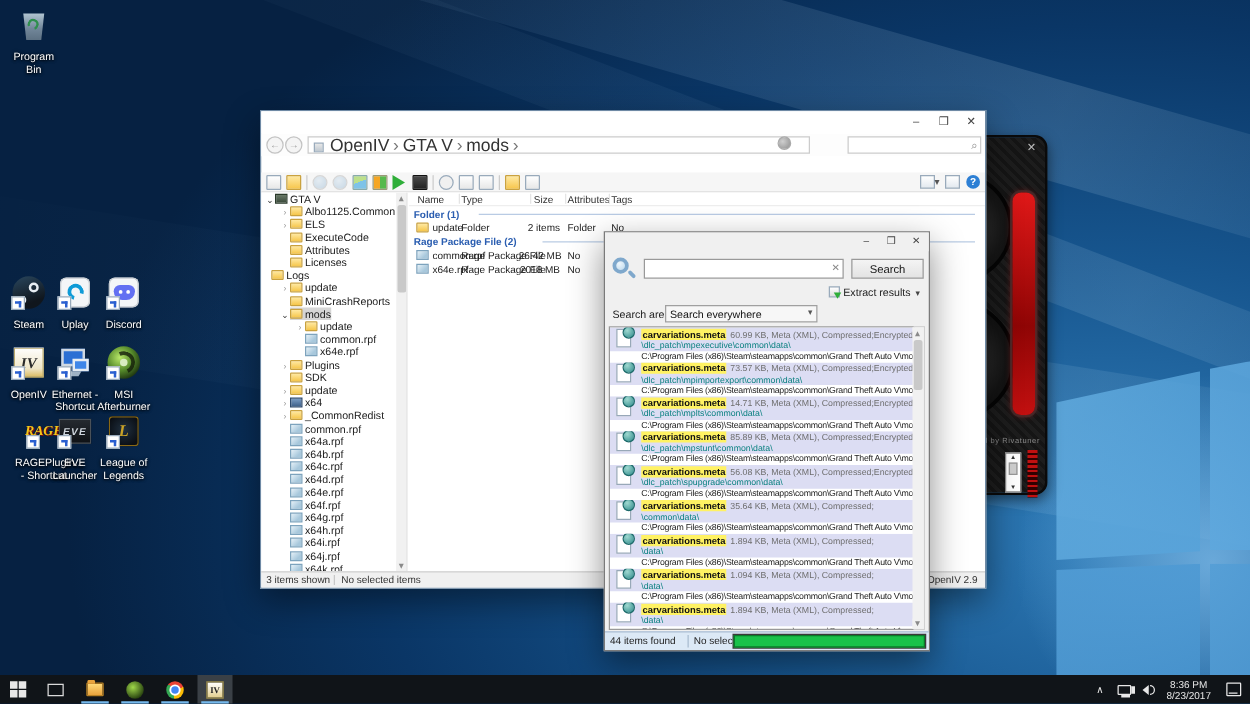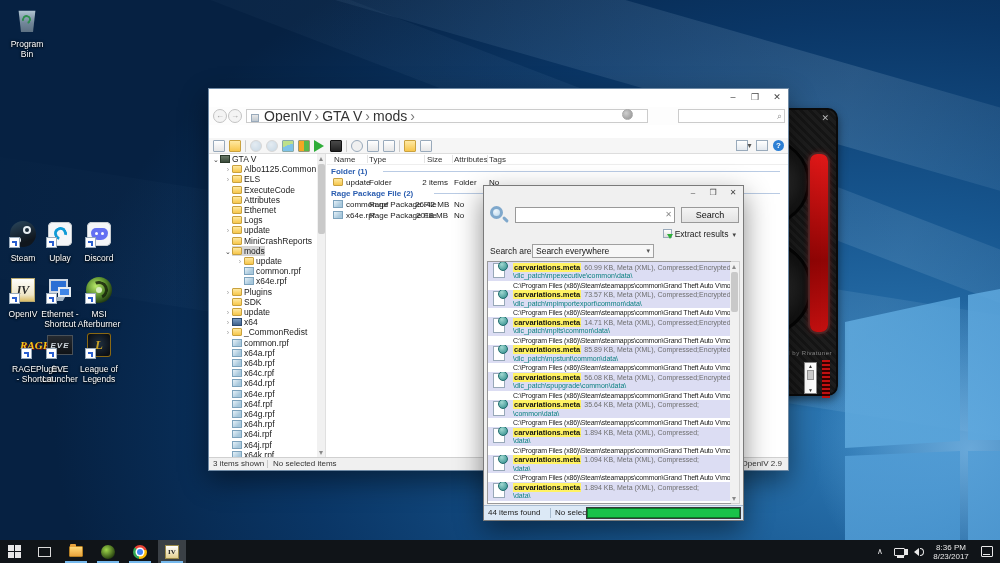--- a/index.html
+++ b/index.html
@@ -332,22 +332,22 @@
       <div class="vsb">
         <div class="ar up"></div>
         <div class="th" style="top:10px;height:70px"></div>
         <div class="ar dn"></div>
       </div>
     <div class="trow" style="top: 0px; padding-left: 3px;"><span class="arr e">⌄</span><span><i class="ic ic-gtav"></i><span>GTA V</span></span></div>
         <div class="trow" style="top: 10.2px; padding-left: 15px;"><span class="arr">›</span><span><i class="ic ic-folder"></i><span>Albo1125.Common</span></span></div>
         <div class="trow" style="top: 20.4px; padding-left: 15px;"><span class="arr">›</span><span><i class="ic ic-folder"></i><span>ELS</span></span></div>
         <div class="trow" style="top: 30.6px; padding-left: 15px;"><span class="arr"></span><span><i class="ic ic-folder"></i><span>ExecuteCode</span></span></div>
         <div class="trow" style="top: 40.8px; padding-left: 15px;"><span class="arr"></span><span><i class="ic ic-folder"></i><span>Attributes</span></span></div>
-        <div class="trow" style="top: 51px; padding-left: 15px;"><span class="arr"></span><span><i class="ic ic-folder"></i><span>Ethernet</span></span></div>
-        <div class="trow" style="top: 61.2px; padding-left: 15px;"><span class="arr"></span><span><i class="ic ic-folder"></i><span>Logs</span></span></div>
+        <div class="trow" style="top: 51px; padding-left: 15px;"><span class="arr"></span><span><i class="ic ic-folder"></i><span>Licenses</span></span></div>
+        <div class="trow" style="top: 61.2px; "><span class="arr"></span><span><i class="ic ic-folder"></i><span>Logs</span></span></div>
         <div class="trow" style="top: 71.4px; padding-left: 15px;"><span class="arr">›</span><span><i class="ic ic-folder"></i><span>update</span></span></div>
         <div class="trow" style="top: 81.6px; padding-left: 15px;"><span class="arr"></span><span><i class="ic ic-folder"></i><span>MiniCrashReports</span></span></div>
         <div class="trow" style="top: 91.8px; padding-left: 15px;"><span class="arr e">⌄</span><span class="sel"><i class="ic ic-folder"></i><span>mods</span></span></div>
         <div class="trow" style="top: 102px; padding-left: 27px;"><span class="arr">›</span><span><i class="ic ic-folder"></i><span>update</span></span></div>
         <div class="trow" style="top: 112.2px; padding-left: 27px;"><span class="arr"></span><span><i class="ic ic-rpf"></i><span>common.rpf</span></span></div>
         <div class="trow" style="top: 122.4px; padding-left: 27px;"><span class="arr"></span><span><i class="ic ic-rpf"></i><span>x64e.rpf</span></span></div>
         <div class="trow" style="top: 132.6px; padding-left: 15px;"><span class="arr">›</span><span><i class="ic ic-folder"></i><span>Plugins</span></span></div>
         <div class="trow" style="top: 142.8px; padding-left: 15px;"><span class="arr"></span><span><i class="ic ic-folder"></i><span>SDK</span></span></div>
         <div class="trow" style="top: 153px; padding-left: 15px;"><span class="arr">›</span><span><i class="ic ic-folder"></i><span>update</span></span></div>
         <div class="trow" style="top: 163.2px; padding-left: 15px;"><span class="arr">›</span><span><i class="ic ic-x64"></i><span>x64</span></span></div>

